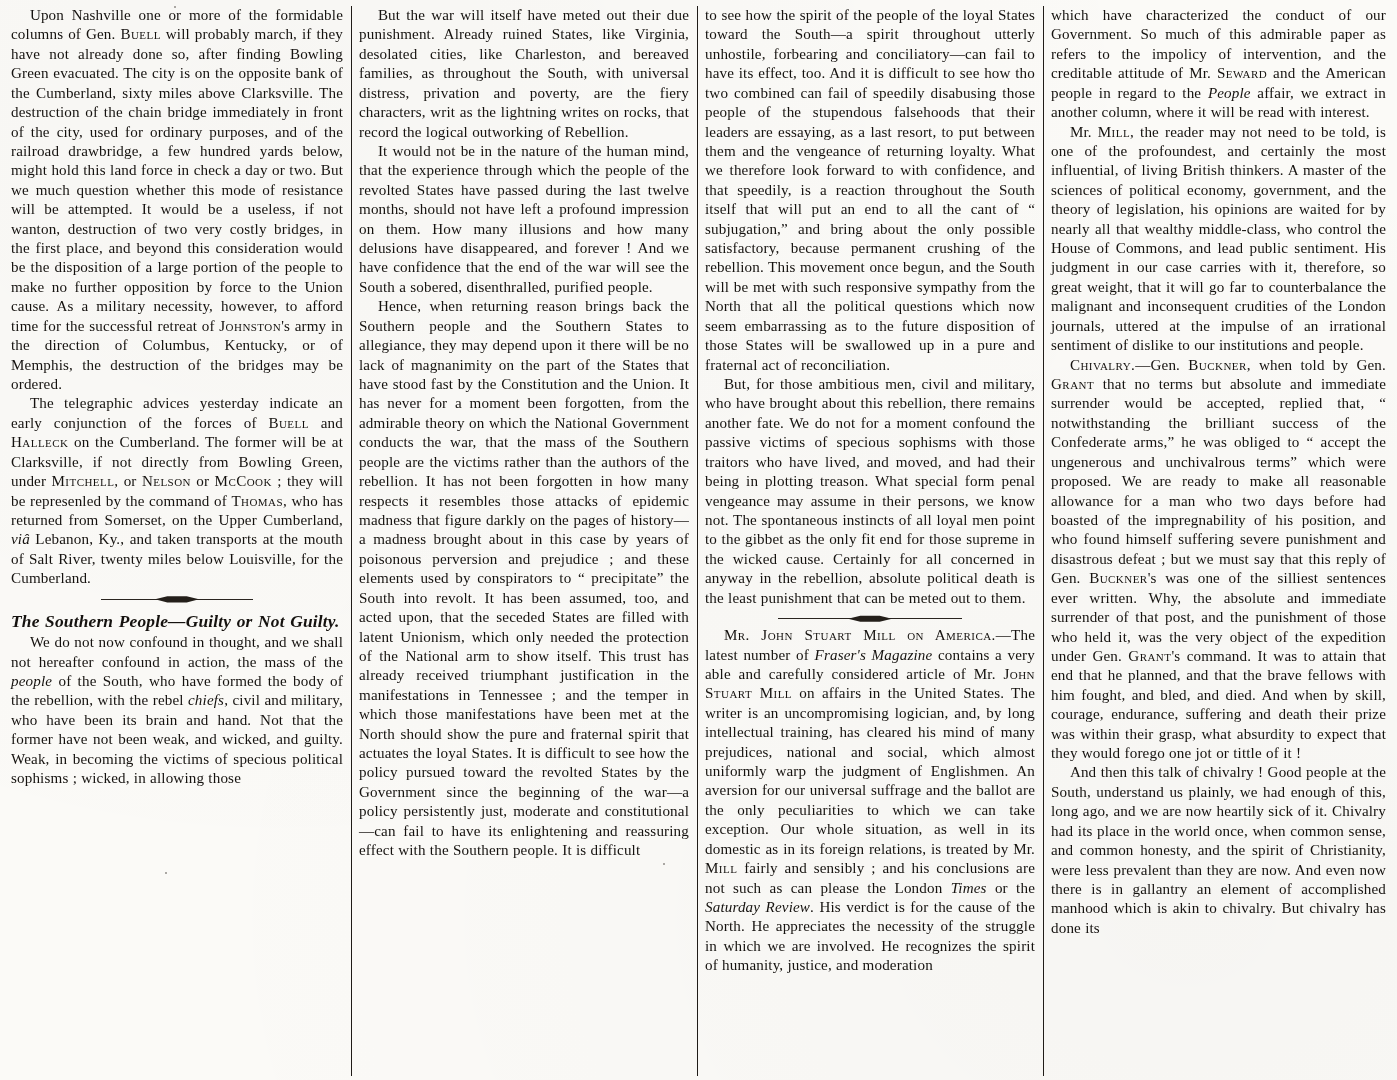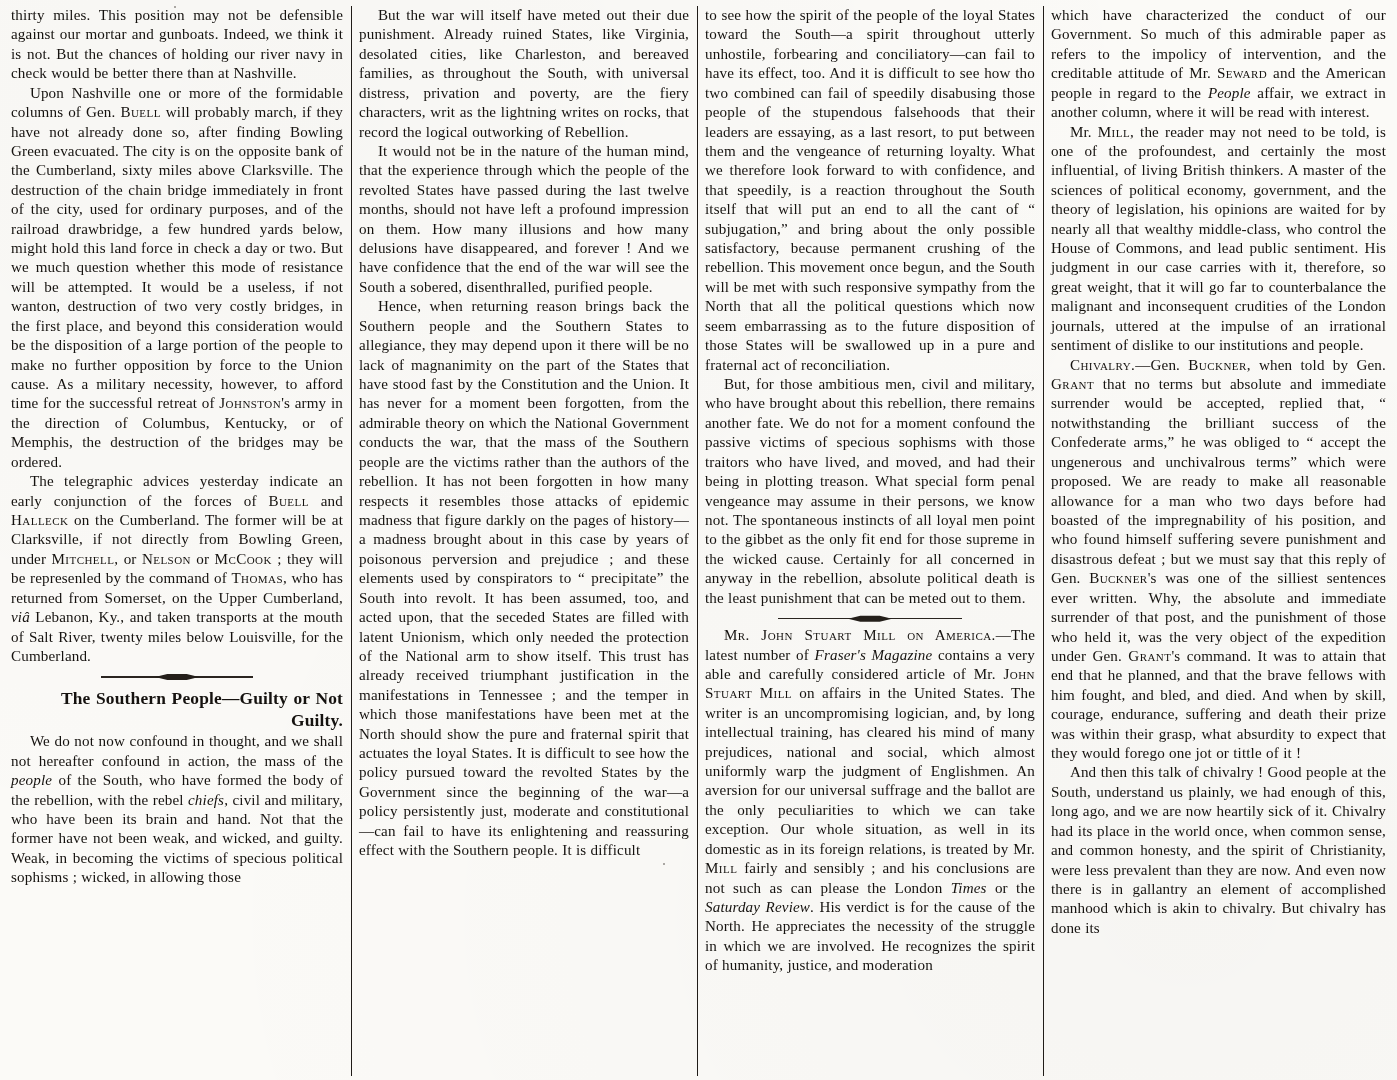--- a/index.html
+++ b/index.html
@@ -54,23 +54,24 @@
     font-variant:small-caps;
     letter-spacing:0.03em;
   }
   .it{font-style:italic;}
 
   h2.headline{
     margin:5px 0 1px 0;
     font-size:17.4px;
     line-height:21.5px;
     font-weight:bold;
-    text-align:right;
+    text-align:left;
     letter-spacing:0.01em;
     word-spacing:0.06em;
+    font-style:italic;
   }
 
   .rule{
     position:relative;
     height:13px;
     margin:4px 0 1px 0;
   }
   .rule::before{
     content:"";
     position:absolute;
@@ -92,21 +93,20 @@
   .rule.short::before{left:22%;right:22%;}
 
   .speck{position:absolute;background:rgba(40,34,28,0.5);border-radius:50%;}
 </style>
 </head>
 <body>
 
 <div class="page">
 
   <div class="col c1">
-    <p class="cont">thirty miles. This position may not be defensible against our mortar and gunboats. Indeed, we think it is not. But the chances of holding our river navy in check would be better there than at Nashville.</p>
 
     <p>Upon Nashville one or more of the formidable columns of Gen. <span class="sc">Buell</span> will probably march, if they have not already done so, after finding Bowling Green evacuated. The city is on the opposite bank of the Cumberland, sixty miles above Clarksville. The destruction of the chain bridge immediately in front of the city, used for ordinary purposes, and of the railroad drawbridge, a few hundred yards below, might hold this land force in check a day or two. But we much question whether this mode of resistance will be attempted. It would be a useless, if not wanton, destruction of two very costly bridges, in the first place, and beyond this consideration would be the disposition of a large portion of the people to make no further opposition by force to the Union cause. As a military necessity, however, to afford time for the successful retreat of <span class="sc">Johnston</span>'s army in the direction of Columbus, Kentucky, or of Memphis, the destruction of the bridges may be ordered.</p>
 
     <p>The telegraphic advices yesterday indicate an early conjunction of the forces of <span class="sc">Buell</span> and <span class="sc">Halleck</span> on the Cumberland. The former will be at Clarksville, if not directly from Bowling Green, under <span class="sc">Mitchell</span>, or <span class="sc">Nelson</span> or <span class="sc">McCook</span> ; they will be represenled by the command of <span class="sc">Thomas</span>, who has returned from Somerset, on the Upper Cumberland,<span class="it"> viâ</span> Lebanon, Ky., and taken transports at the mouth of Salt River, twenty miles below Louisville, for the Cumberland.</p>
 
 
     <div class="rule"></div>
 
     <h2 class="headline">The Southern People—Guilty or Not Guilty.</h2>
 

